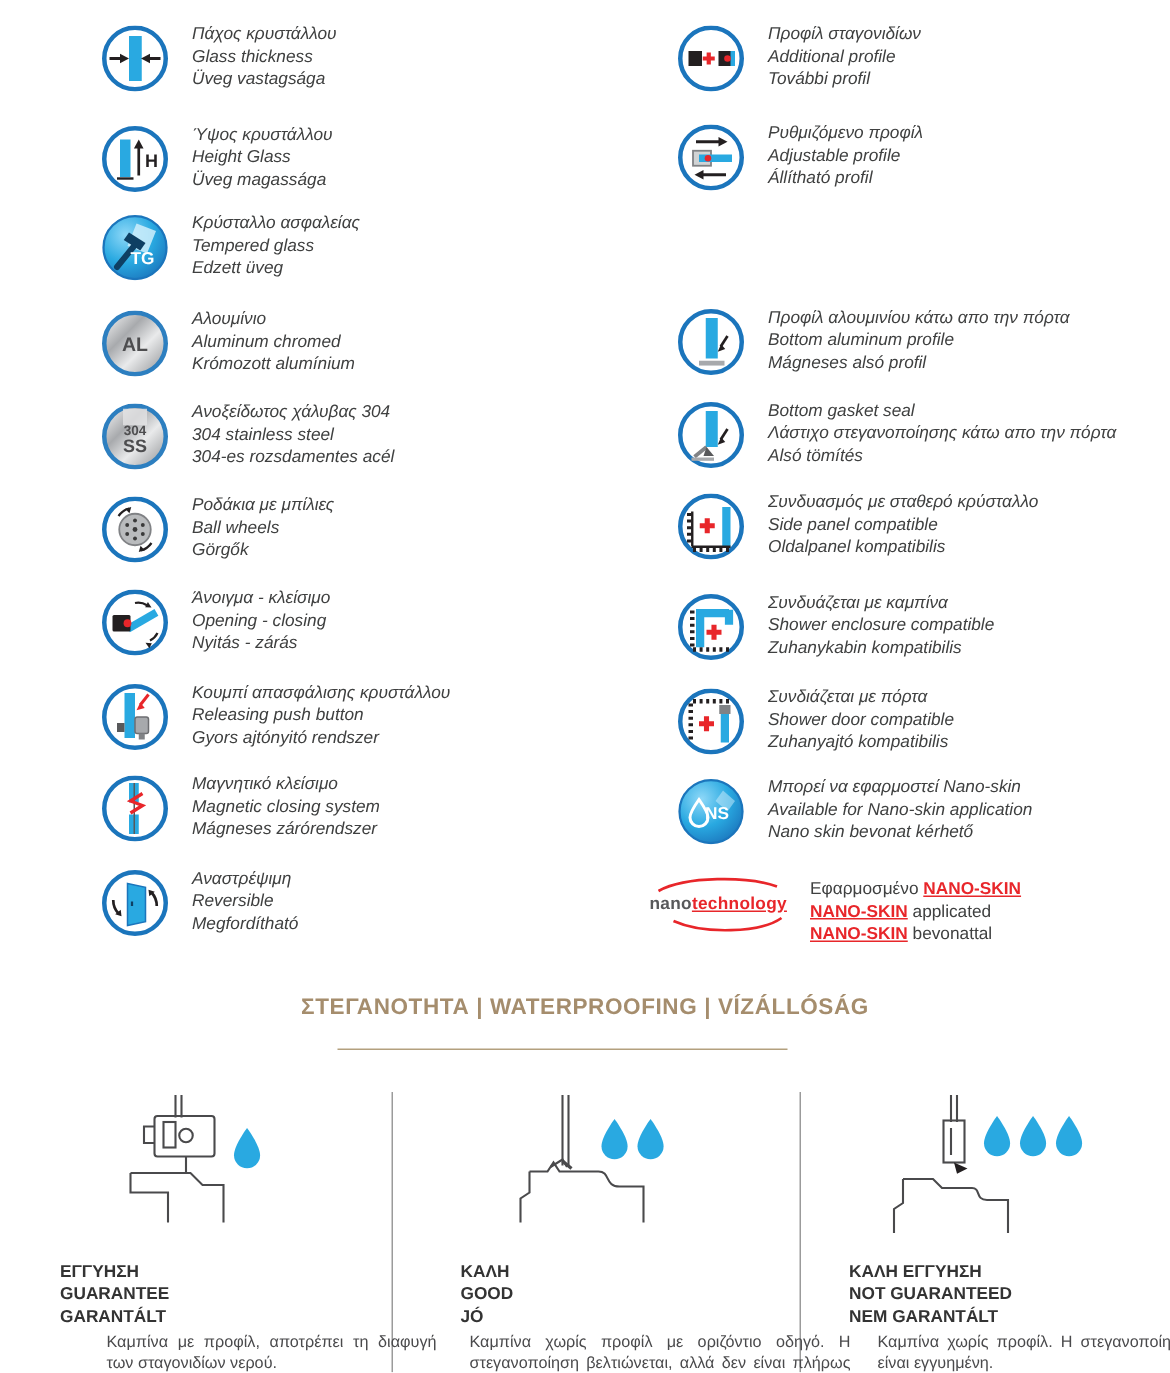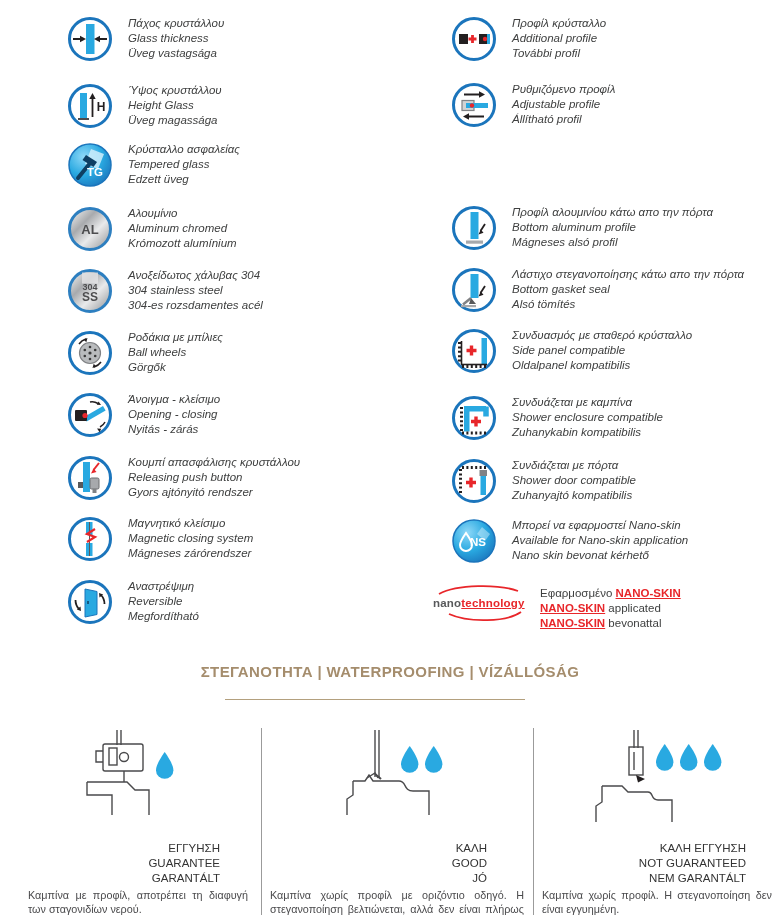--- a/index.html
+++ b/index.html
@@ -13,23 +13,23 @@
   .red{color:#e8262a;font-weight:bold;text-decoration:underline;}
   .nanorow{position:absolute;left:540px;top:586px;font-size:11.5px;line-height:15px;}
   .nanologo{position:absolute;left:427px;top:583px;width:100px;height:42px;}
   .nanologo .word{position:absolute;left:6px;top:14px;font-size:11.5px;font-weight:bold;letter-spacing:.2px;}
   .nanologo .w1{color:#58595b;}
   .heading{position:absolute;left:0;top:663px;width:780px;text-align:center;
            font-size:15px;font-weight:bold;color:#a58d6d;letter-spacing:.4px;}
   .heading-rule{position:absolute;left:225px;top:699px;width:300px;height:1px;background:#b3a07e;}
   .vdiv{position:absolute;top:728px;height:187px;width:1px;background:#9b9b9b;}
   .diagram{position:absolute;width:200px;height:95px;}
-  .wp-labels{position:absolute;text-align:right;font-size:11.5px;font-weight:normal;
+  .wp-labels{position:absolute;text-align:left;font-size:11.5px;font-weight:bold;
              line-height:15px;color:#333;}
-  .wp-note{position:absolute;font-size:10.8px;line-height:14px;color:#4a4a4c;text-align:justify;}
+  .wp-note{position:absolute;font-size:10.8px;line-height:14px;color:#4a4a4c;text-align:justify;margin-left:43px;}
 </style>
 </head>
 <body>
 
 <div class="page">
 
 <svg width="0" height="0" style="position:absolute" aria-hidden="true">
   <defs>
     <radialGradient id="gBlue" cx="35%" cy="30%" r="80%">
       <stop offset="0" stop-color="#8ed8f8"></stop>
@@ -211,21 +211,21 @@
 <div class="row col-r" style="top:16px">
   <svg class="icon" viewBox="0 0 44 44">
     <circle cx="22" cy="22" r="20.5" fill="#fff" stroke="#1b75bc" stroke-width="3"></circle>
     <rect x="7" y="17" width="9" height="10" fill="#231f20"></rect>
     <path d="M20.5,18 v8 M16.5,22 h8" stroke="#e8262a" stroke-width="2.8"></path>
     <rect x="27" y="17" width="10" height="10" fill="#231f20"></rect>
     <rect x="35" y="17" width="3" height="10" fill="#29a9e1"></rect>
     <circle cx="33" cy="22" r="2.2" fill="#e8262a"></circle>
   </svg>
   <div class="lines">
-    <div>Προφίλ κρύσταλλο</div>
+    <div>Προφίλ σταγονιδίων</div>
     <div>Additional profile</div>
     <div>További profil</div>
   </div>
 </div>
 
 <div class="row col-r" style="top:82px">
   <svg class="icon" viewBox="0 0 44 44">
     <circle cx="22" cy="22" r="20.5" fill="#fff" stroke="#1b75bc" stroke-width="3"></circle>
     <path d="M12,11.5 h16" stroke="#231f20" stroke-width="2"></path>
         <path d="M33,11.5 l-6,-3.2 v6.4 z" fill="#231f20"></path>
@@ -262,22 +262,22 @@
   <svg class="icon" viewBox="0 0 44 44">
     <circle cx="22" cy="22" r="20.5" fill="#fff" stroke="#1b75bc" stroke-width="3"></circle>
     <rect x="18.5" y="6" width="8" height="24" fill="#29a9e1"></rect>
     <path d="M33,18 L28.5,25" stroke="#231f20" stroke-width="1.8"></path>
     <path d="M26.5,28.5 l5,-1.8 -2.8,-3.2 z" fill="#231f20"></path>
     <path d="M19,30 l-8,6.5" stroke="#808285" stroke-width="2.5"></path>
     <path d="M19,30 l5,6 h-7 z" fill="#58595b"></path>
     <rect x="9" y="37" width="15" height="2.2" fill="#a7a9ac"></rect>
   </svg>
   <div class="lines">
+    <div>Bottom gasket seal</div>
     <div>Λάστιχο στεγανοποίησης κάτω απο την πόρτα</div>
-    <div>Bottom gasket seal</div>
     <div>Alsó tömítés</div>
   </div>
 </div>
 
 <div class="row col-r" style="top:328px">
   <svg class="icon" viewBox="0 0 44 44">
     <circle cx="22" cy="22" r="20.5" fill="#fff" stroke="#1b75bc" stroke-width="3"></circle>
     <rect x="29.5" y="9" width="5.5" height="27" fill="#29a9e1"></rect>
     <line x1="9.5" y1="12" x2="9.5" y2="35" stroke="#231f20" stroke-width="1.6"></line>
     <line x1="7.5" y1="13" x2="7.5" y2="34" stroke="#231f20" stroke-width="3" stroke-dasharray="2,2.4"></line>

